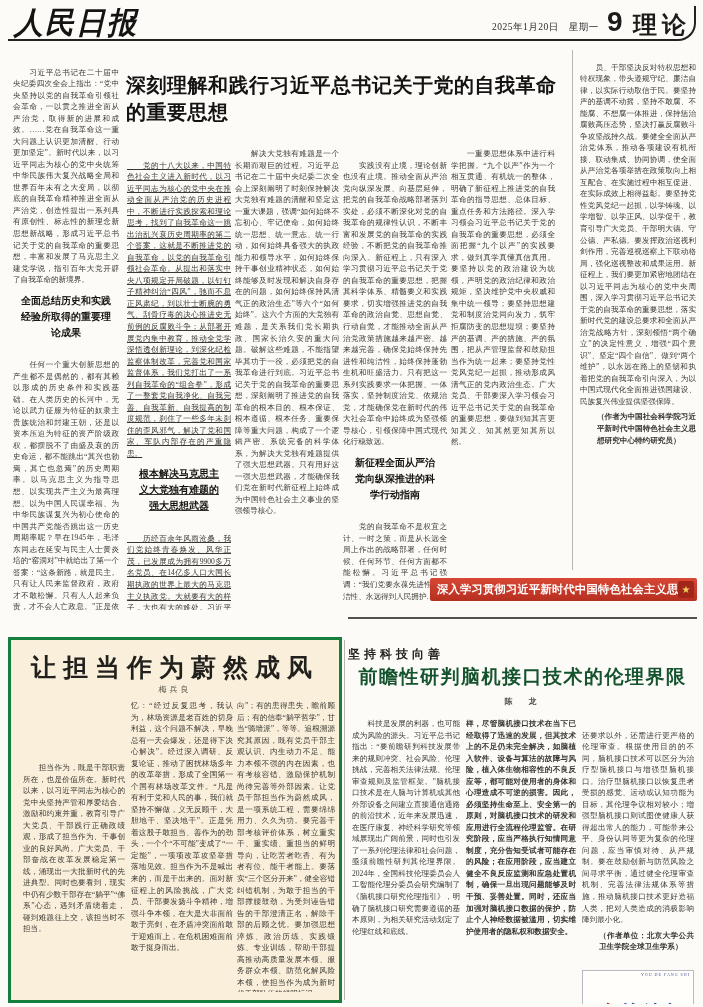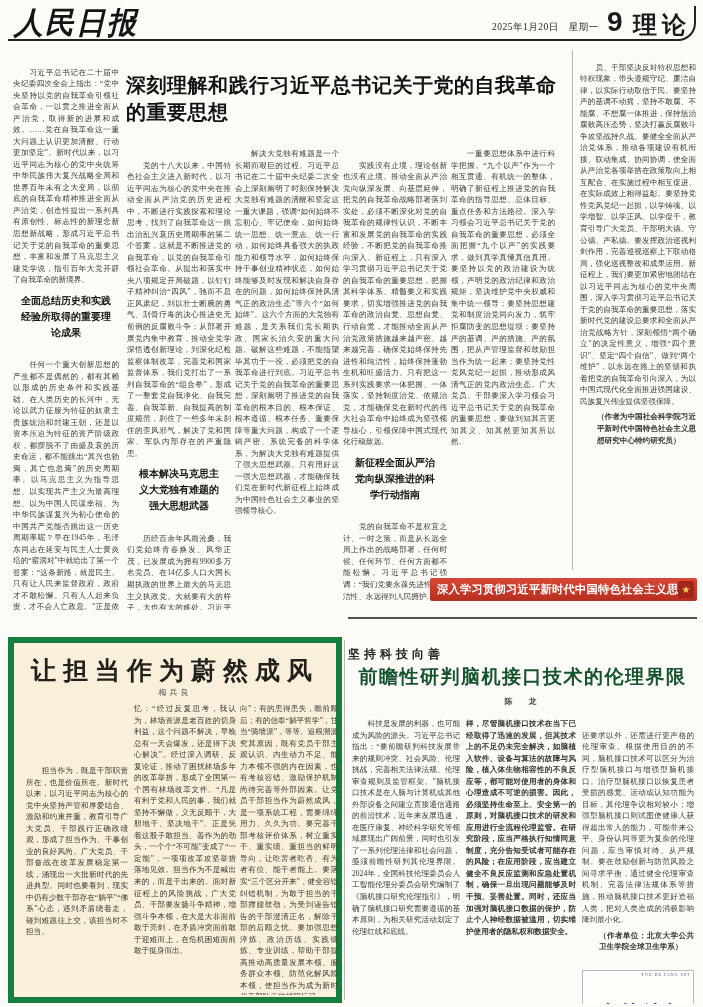--- a/index.html
+++ b/index.html
@@ -31,21 +31,21 @@
   
   .banner{position:absolute;left:430px;top:578px;width:267px;height:23px;border-radius:2px;
       background:linear-gradient(180deg,#d84734,#b72f20);color:#fff;font-weight:bold;
       font-size:11.3px;line-height:23px;text-align:left;padding-left:7px;box-sizing:border-box;
       letter-spacing:.2px;font-family:"Liberation Sans","DejaVu Sans",sans-serif;}
   .banner-flag{position:absolute;right:3px;top:3px;width:16px;height:17px;background:#a2251a;
       border-radius:2px;color:#f4cf5e;font-size:10px;line-height:17px;text-align:center;}
   .rule-right{position:absolute;left:348px;top:617px;width:349px;border-top:2px solid #55524d;}
   
   .bl-box{position:absolute;left:8px;top:637px;width:334px;height:366px;background:#f9efda;
-      border:6px solid #15803d;box-sizing:border-box;}
+      border:3px solid #15803d;box-sizing:border-box;}
   .bl-headline{position:absolute;left:0;top:11px;width:100%;text-align:center;font-size:25px;
       font-weight:bold;letter-spacing:7px;color:#21201c;
       font-family:"Liberation Sans","DejaVu Sans",sans-serif;}
   .bl-author{position:absolute;left:0;top:44px;width:100%;text-align:center;font-size:8px;
       color:#55524a;letter-spacing:3px;}
   .bl-logo{position:absolute;left:20px;top:58px;width:116px;height:57px;background:#fffdf4;
       border:1px solid #dcceae;box-sizing:border-box;text-align:center;}
   .bl-logo .c1{font-size:34px;font-weight:900;font-style:italic;color:#2a6fa5;
       font-family:"Liberation Serif",serif;vertical-align:middle;line-height:44px;}
   .bl-logo .c2{font-size:19px;font-weight:900;font-style:italic;color:#c0392b;
@@ -81,21 +81,21 @@
   <div class="section-name">理论</div>
 
   <div class="main-headline">深刻理解和践行习近平总书记关于党的自我革命的重要思想</div>
 
   <div class="col" style="left:13px;top:55px;width:106px;height:556px;">
     <span>　　习近平总书记在二十届中央纪委四次全会上指出：“党中央坚持以党的自我革命引领社会革命，一以贯之推进全面从严治党，取得新的进展和成效。……党在自我革命这一重大问题上认识更加清醒、行动更加坚定”。新时代以来，以习近平同志为核心的党中央统筹中华民族伟大复兴战略全局和世界百年未有之大变局，以彻底的自我革命精神推进全面从严治党，创造性提出一系列具有原创性、标志性的新理念新思想新战略，形成习近平总书记关于党的自我革命的重要思想，丰富和发展了马克思主义建党学说，指引百年大党开辟了自我革命的新境界。</span>
     <span class="subhead">全面总结历史和实践经验所取得的重要理论成果</span>
     <span>　　任何一个重大创新思想的产生都不是偶然的，都有其赖以形成的历史条件和实践基础。在人类历史的长河中，无论以武力征服为特征的奴隶主贵族统治和封建王朝，还是以资本压迫为特征的资产阶级政权，都摆脱不了由盛及衰的历史命运，都不能跳出“其兴也勃焉，其亡也忽焉”的历史周期率。以马克思主义为指导思想、以实现共产主义为最高理想、以为中国人民谋幸福、为中华民族谋复兴为初心使命的中国共产党能否跳出这一历史周期率呢？早在1945年，毛泽东同志在延安与民主人士黄炎培的“窑洞对”中就给出了第一个答案：“这条新路，就是民主。只有让人民来监督政府，政府才不敢松懈。只有人人起来负责，才不会人亡政息。”正是依靠广大人民群众的拥护和监督，我们党才能够历经百年风雨而风华正茂。</span>
   </div>
 
-  <div class="col" style="left:127px;top:148px;width:104px;height:462px;">
+  <div class="col" style="left:127px;top:148px;width:104px;height:462px;text-decoration:underline;">
     <span>　　党的十八大以来，中国特色社会主义进入新时代，以习近平同志为核心的党中央在推动全面从严治党的历史进程中，不断进行实践探索和理论思考，找到了自我革命这一跳出治乱兴衰历史周期率的第二个答案，这就是不断推进党的自我革命，以党的自我革命引领社会革命。从提出和落实中央八项规定开局破题，以钉钉子精神纠治“四风”，驰而不息正风肃纪，到以壮士断腕的勇气、刮骨疗毒的决心推进史无前例的反腐败斗争；从部署开展党内集中教育，推动全党学深悟透创新理论，到深化纪检监察体制改革，完善党和国家监督体系，我们党打出了一系列自我革命的“组合拳”，形成了一整套党自我净化、自我完善、自我革新、自我提高的制度规范，刹住了一些多年未刹住的歪风邪气，解决了党和国家、军队内部存在的严重隐患。</span>
     <span class="subhead">根本解决马克思主义大党独有难题的强大思想武器</span>
     <span>　　历经百余年风雨沧桑，我们党始终青春焕发、风华正茂，已发展成为拥有9900多万名党员、在14亿多人口大国长期执政的世界上最大的马克思主义执政党。大就要有大的样子，大也有大的难处。习近平总书记深刻指出：“我们党作为世界上最大的马克思主义执政党，要始终赢得人民拥护、巩固长期执政地位……”</span>
   </div>
 
   <div class="col" style="left:235px;top:148px;width:104px;height:462px;">　　解决大党独有难题是一个长期而艰巨的过程。习近平总书记在二十届中央纪委二次全会上深刻阐明了时刻保持解决大党独有难题的清醒和坚定这一重大课题，强调“如何始终不忘初心、牢记使命，如何始终统一思想、统一意志、统一行动，如何始终具备强大的执政能力和领导水平，如何始终保持干事创业精神状态，如何始终能够及时发现和解决自身存在的问题，如何始终保持风清气正的政治生态”等六个“如何始终”。这六个方面的大党独有难题，是关系我们党长期执政、国家长治久安的重大问题。破解这些难题，不能指望毕其功于一役，必须把党的自我革命进行到底。习近平总书记关于党的自我革命的重要思想，深刻阐明了推进党的自我革命的根本目的、根本保证、根本遵循、根本任务、重要保障等重大问题，构成了一个逻辑严密、系统完备的科学体系，为解决大党独有难题提供了强大思想武器。只有用好这一强大思想武器，才能确保我们党在新时代新征程上始终成为中国特色社会主义事业的坚强领导核心。</div>
 
   <div class="col" style="left:343px;top:148px;width:104px;height:462px;">
     <span>　　实践没有止境，理论创新也没有止境。推动全面从严治党向纵深发展、向基层延伸，把党的自我革命战略部署落到实处，必须不断深化对党的自我革命的规律性认识，不断丰富和发展党的自我革命的实践经验，不断把党的自我革命推向深入。新征程上，只有深入学习贯彻习近平总书记关于党的自我革命的重要思想，把握其科学体系、精髓要义和实践要求，切实增强推进党的自我革命的政治自觉、思想自觉、行动自觉，才能推动全面从严治党政策措施越来越严密、越来越完善，确保党始终保持先进性和纯洁性，始终保持蓬勃生机和旺盛活力。只有把这一系列实践要求一体把握、一体落实，坚持制度治党、依规治党，才能确保党在新时代的伟大社会革命中始终成为坚强领导核心，引领保障中国式现代化行稳致远。</span>
     <span class="subhead">新征程全面从严治党向纵深推进的科学行动指南</span>

